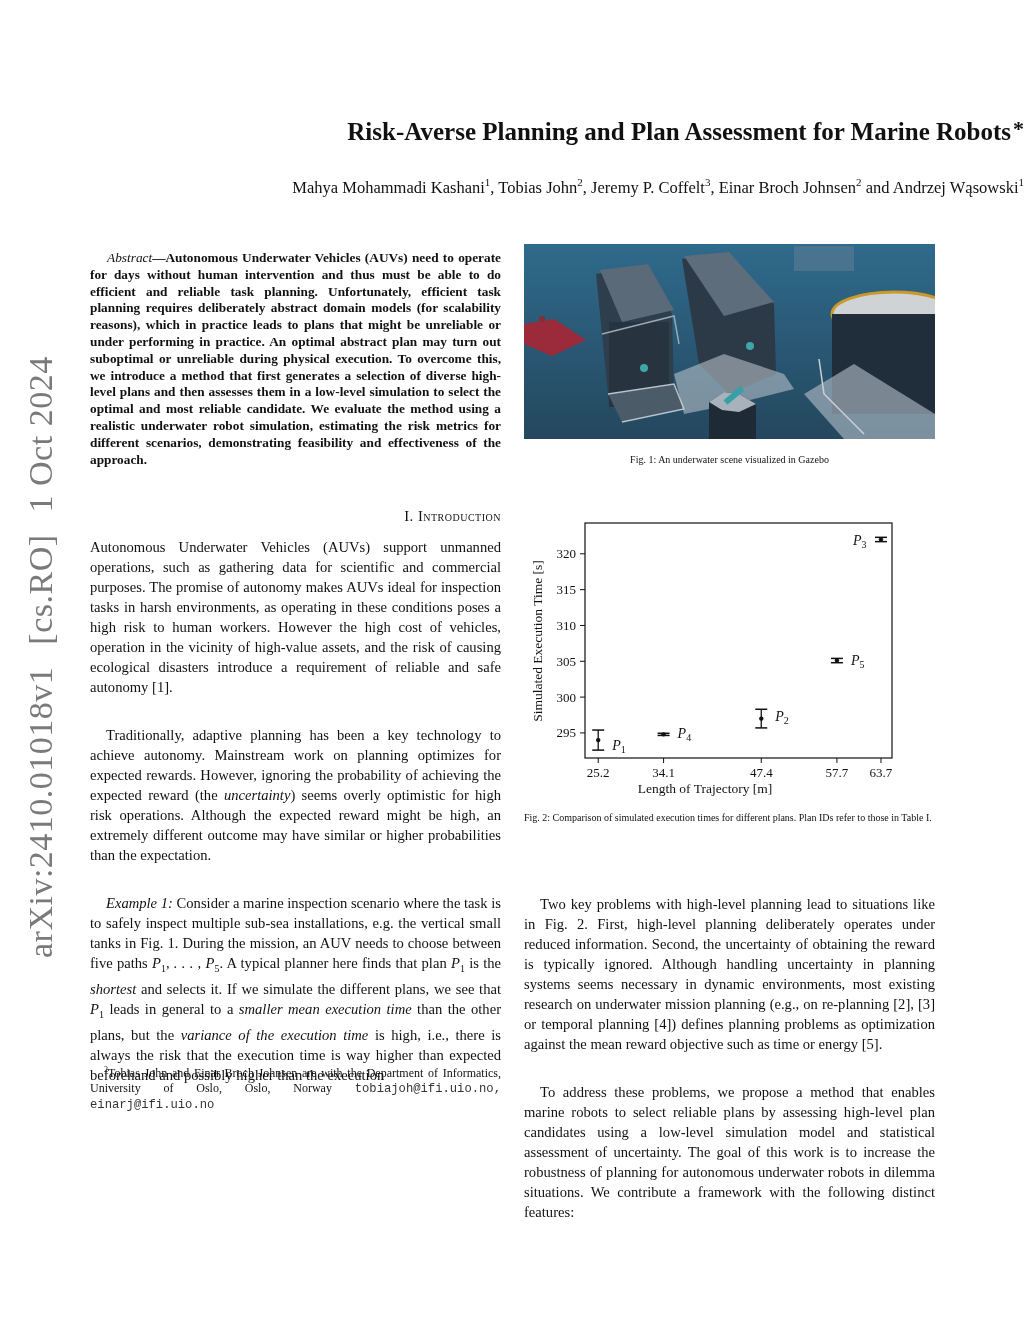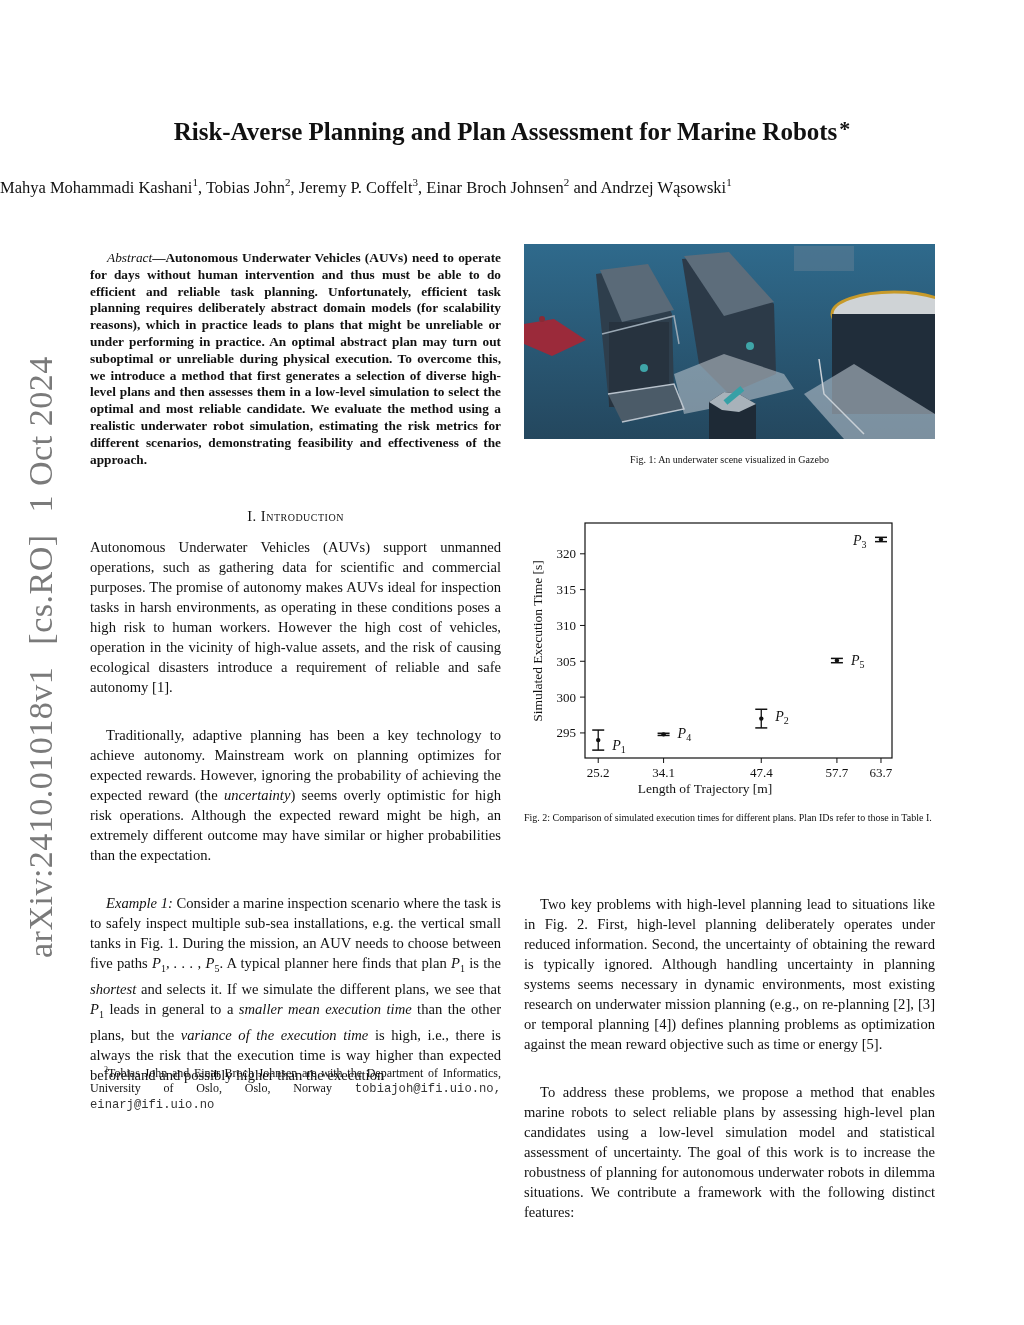--- a/index.html
+++ b/index.html
@@ -8,38 +8,38 @@
 
   .arxiv-stamp {
     position: absolute; left: 22px; top: 958px;
     transform-origin: 0 0; transform: rotate(-90deg);
     font-size: 34px; color: #7a7a7a; white-space: nowrap; letter-spacing: 0.5px;
     font-family: "Liberation Serif", serif;
   }
   .arxiv-stamp span { margin-right: 22px; }
 
   .title {
-    position: absolute; left: 0; top: 116px; width: 1024px; text-align: center;
+    position: absolute; left: 0; top: 116px; width: 1024px; text-align: right;
     font-size: 25px; font-weight: bold; font-family: "Liberation Serif", serif;
   }
   .title sup { font-size: 22px; vertical-align: 4px; margin-left: 2px; }
   .authors {
-    position: absolute; left: 0; top: 176px; width: 1024px; text-align: left;
+    position: absolute; left: 0; top: 176px; width: 1024px; text-align: right;
     font-size: 16.5px;
   }
   .authors sup { font-size: 11px; vertical-align: 7px; }
 
   .col { position: absolute; font-size: 14.6px; line-height: 20px; text-align: justify; }
   .col-left { left: 90px; width: 411px; }
   .col-right { left: 524px; width: 411px; }
 
   .abstract { position: absolute; left: 90px; top: 250px; width: 411px; font-size: 13.3px; line-height: 16.8px; font-weight: bold; text-align: justify; }
   .abstract i { font-weight: normal; font-style: italic; margin-top: 48px; }
 
-  .section-heading { position: absolute; left: 90px; top: 508px; width: 411px; text-align: center; font-size: 14.6px; letter-spacing: 0.5px; }
+  .section-heading { position: absolute; left: 90px; top: 508px; width: 411px; text-align: right; font-size: 14.6px; letter-spacing: 0.5px; }
   .section-heading .sc { font-variant: small-caps; }
 
   p.para { text-indent: 0; }
   p.indent { text-indent: 16px; margin-top: 28px; }
   .math { font-style: italic; }
   .math sub { font-style: normal; font-size: 10px; }
 
   .footnotes { position: absolute; left: 90px; top: 1062px; width: 411px; font-size: 12px; line-height: 15px; text-align: justify; }
   .footnotes p { text-indent: 14px; }
   .footnotes sup { font-size: 8px; vertical-align: 5px; }

